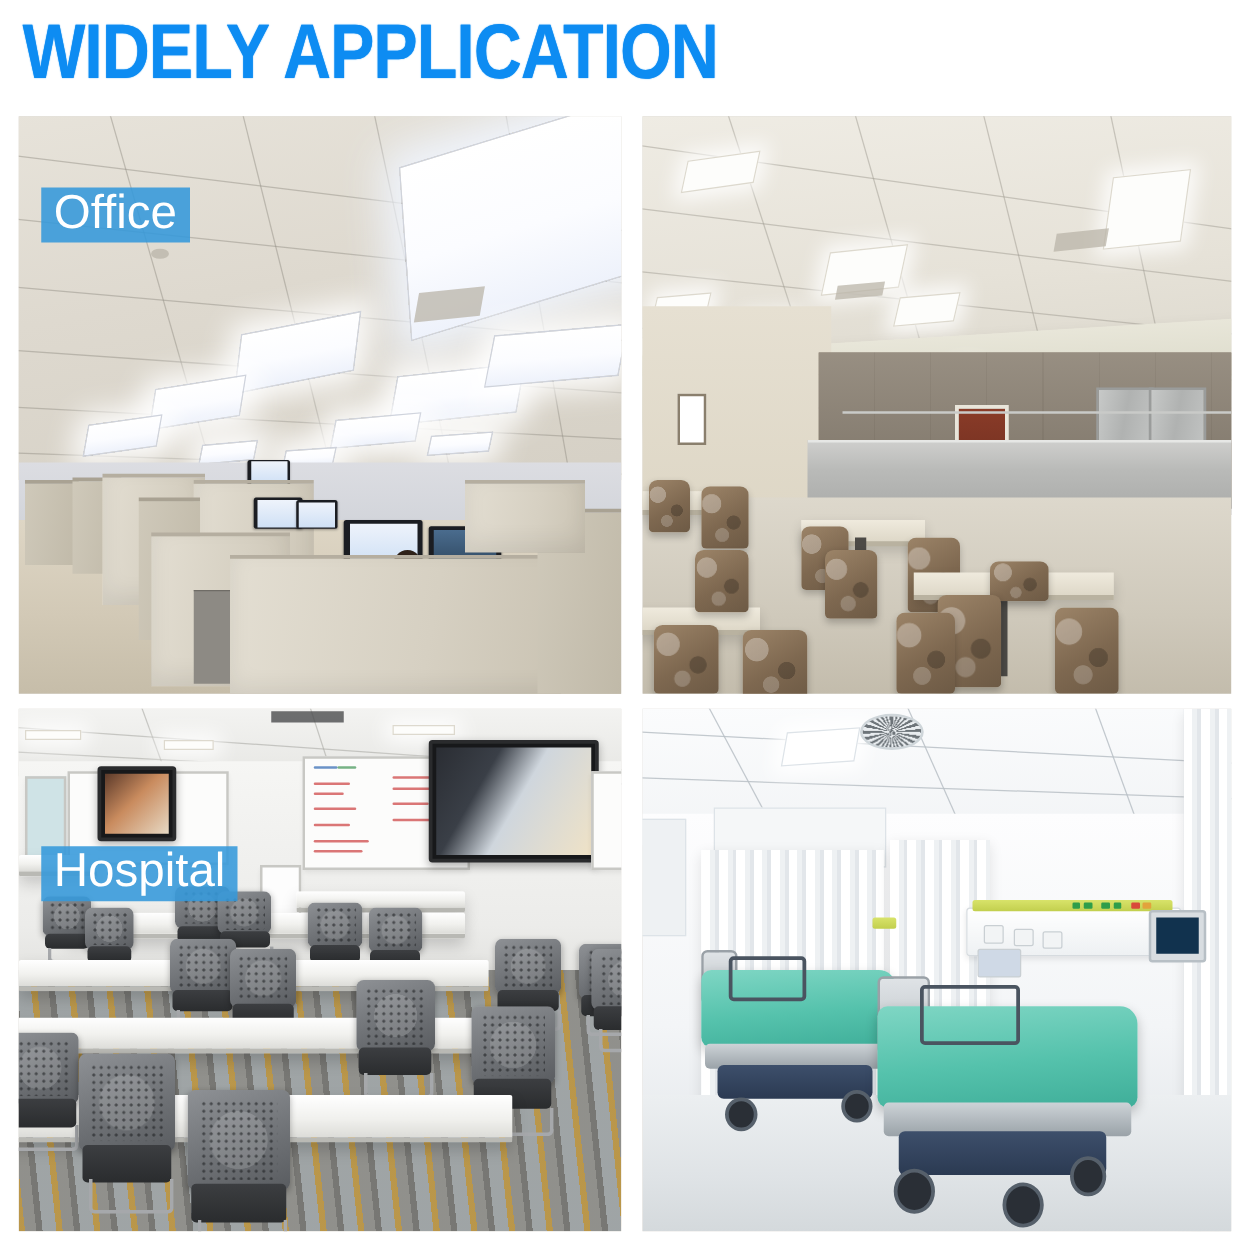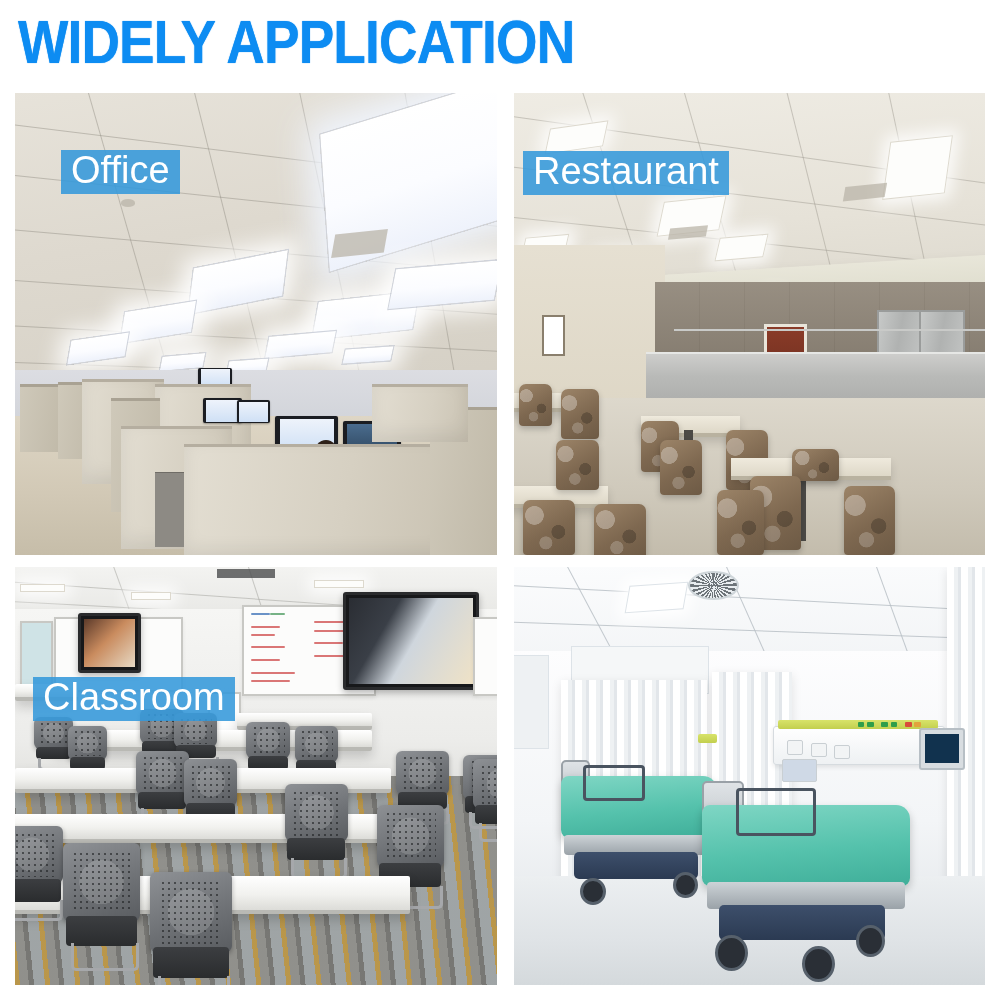--- a/index.html
+++ b/index.html
@@ -45,21 +45,21 @@
     background:rgba(52,152,219,0.88);
     color:#ffffff;
     font-family:"Liberation Sans", sans-serif;
     font-weight:normal;
     font-size:38px;
     line-height:41px;
     padding:0 10px 3px 10px;
     white-space:nowrap;
     z-index:40;
   }
-  .badge-tl{left:18px;top:57px;margin-left:28px;}
+  .badge-tl{left:18px;top:57px;}
   .badge-tr{left:9px; top:58px;}
   .badge-bl{left:18px;top:110px;}
   .badge-br{left:18px;top:110px;}
 
   
   .of-ceil{
     position:absolute;left:-5%;top:0;width:110%;height:63%;
     background:
       linear-gradient(170deg,#e7e3da 0%,#ded9cf 45%,#d5d0c5 100%);
   }
@@ -434,21 +434,20 @@
         <div class="rs-chair" style="left:43%;top:86%;width:10%;height:14%;"></div>
 
         <div class="rs-table" style="left:-4%;top:65%;width:20%;height:3.2%;"></div>
         <div class="rs-chair" style="left:1%;top:63%;width:7%;height:9%;"></div>
         <div class="rs-chair" style="left:10%;top:64%;width:8%;height:11%;"></div>
         <div class="rs-table" style="left:-6%;top:85%;width:26%;height:4%;"></div>
         <div class="rs-chair" style="left:2%;top:88%;width:11%;height:12%;"></div>
         <div class="rs-chair" style="left:17%;top:89%;width:11%;height:12%;"></div>
         <div class="rs-chair" style="left:9%;top:75%;width:9%;height:11%;"></div>
       </div>
-      <div class="badge badge-tr">Restaurant</div>
     </div>
 
     <div class="panel p-bl">
       <div class="scene">
         <div class="cl-ceil"></div>
         <div class="cl-ceilline" style="left:-5%;top:3%;width:112%;transform:rotate(4deg);"></div>
         <div class="cl-ceilline" style="left:-5%;top:8%;width:112%;transform:rotate(3deg);"></div>
         <div class="cl-ceilline" style="left:20%;top:-2%;width:16%;transform:rotate(70deg);"></div>
         <div class="cl-ceilline" style="left:48%;top:-2%;width:16%;transform:rotate(72deg);"></div>
         <div class="of-vent" style="left:42%;top:0.5%;width:12%;height:2.2%;background:#4b4c4e;opacity:.8;"></div>
@@ -569,21 +568,21 @@
             <div class="back"></div>
             <div class="seat"></div>
             <div class="legs"></div>
           </div>
         <div class="cl-chair" style="left:28%;top:73%;width:17%;height:31%;">
             <div class="back"></div>
             <div class="seat"></div>
             <div class="legs"></div>
           </div>
       </div>
-      <div class="badge badge-bl">Classroom</div>
+      <div class="badge badge-bl">Hospital</div>
     </div>
 
     <div class="panel p-br">
       <div class="scene">
         <div class="hp-ceil"></div>
         <div class="hp-cline" style="left:-5%;top:4%;width:112%;transform:rotate(3deg);"></div>
         <div class="hp-cline" style="left:-5%;top:13%;width:112%;transform:rotate(2deg);"></div>
         <div class="hp-cline" style="left:10%;top:-3%;width:30%;transform:rotate(62deg);"></div>
         <div class="hp-cline" style="left:44%;top:-3%;width:30%;transform:rotate(66deg);"></div>
         <div class="hp-cline" style="left:76%;top:-3%;width:30%;transform:rotate(70deg);"></div>

